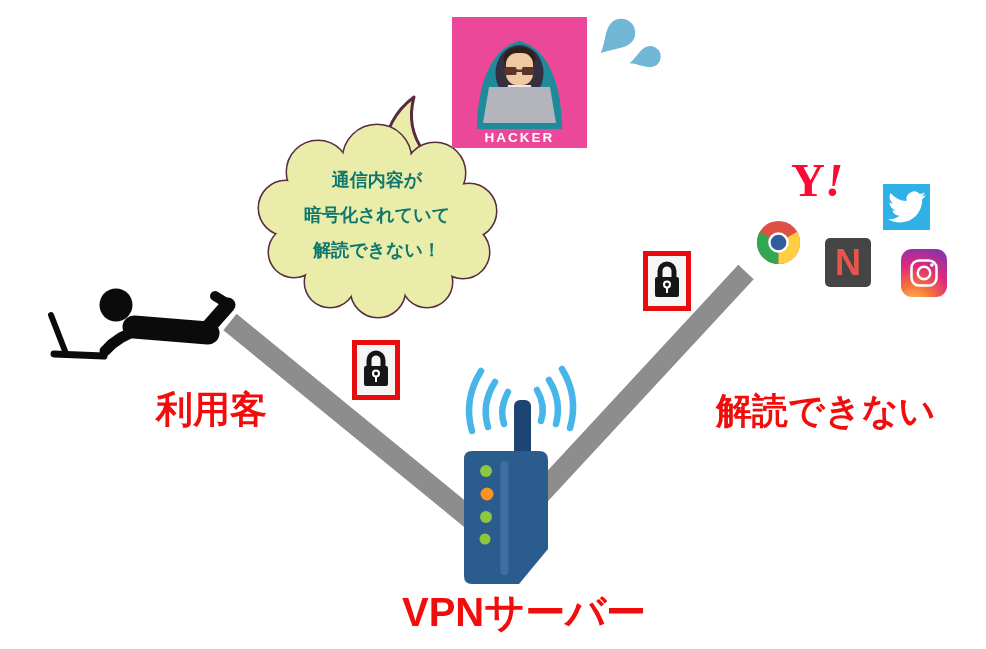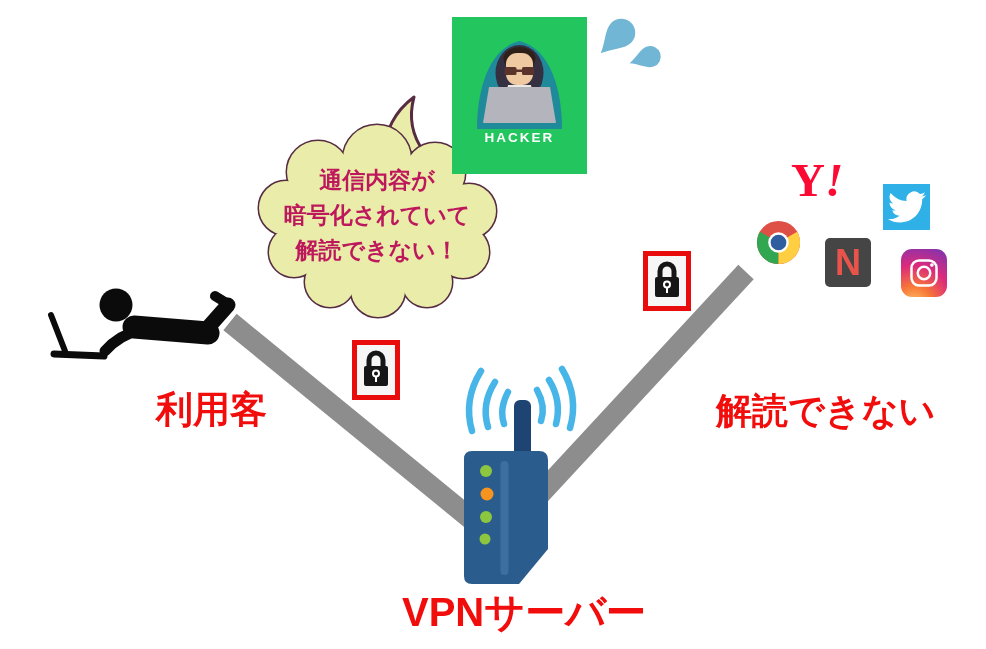--- a/index.html
+++ b/index.html
@@ -13,25 +13,25 @@
   .red-label{
     position:absolute;color:#f20d0d;font-weight:bold;white-space:nowrap;
     font-family:"Liberation Sans","DejaVu Sans",sans-serif;line-height:1;
   }
   #label-user{left:156px;top:391px;font-size:37px;}
   #label-vpn{left:402px;top:592px;font-size:40px;}
   #label-internet{left:716px;top:393px;font-size:36px;}
   
   #bubble-text{
     position:absolute;left:257px;top:163px;width:240px;text-align:center;
-    font-size:23px;font-weight:bold;color:#be185d;line-height:35px;
+    font-size:18px;font-weight:bold;color:#0f766e;line-height:35px;
   }
   #bubble-text span{display:block;}
   
-  #hacker{left:452px;top:17px;width:135px;height:157px;background:#22c55e;}
+  #hacker{left:452px;top:17px;width:135px;height:131px;background:#ec4899;}
   
   .lock-badge{
     position:absolute;width:38px;height:50px;background:#f6f6f6;
     border:5px solid #e80c0c;display:flex;align-items:center;justify-content:center;
   }
   #lock-left{left:352px;top:340px;}
   #lock-right{left:643px;top:251px;}
   
   #yahoo{left:791px;top:157px;color:#fb0a33;font-family:"Liberation Serif","DejaVu Serif",serif;
          font-weight:bold;font-size:47px;line-height:1;}

